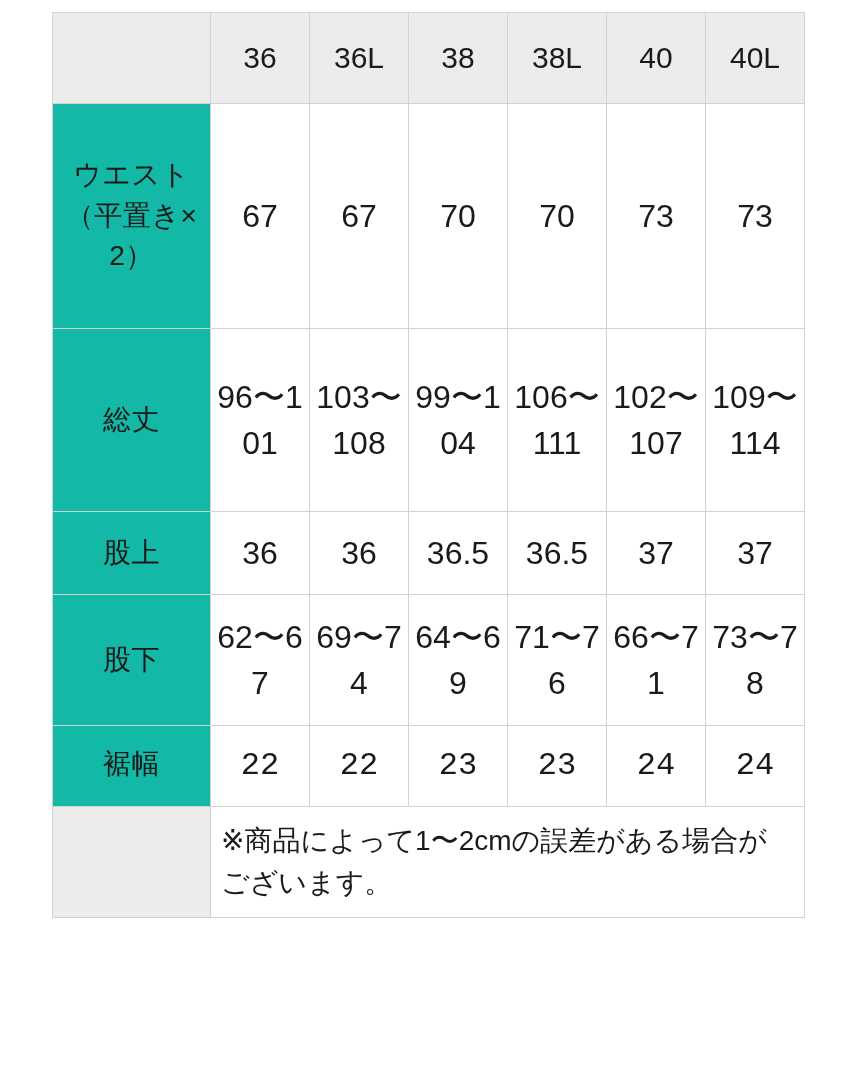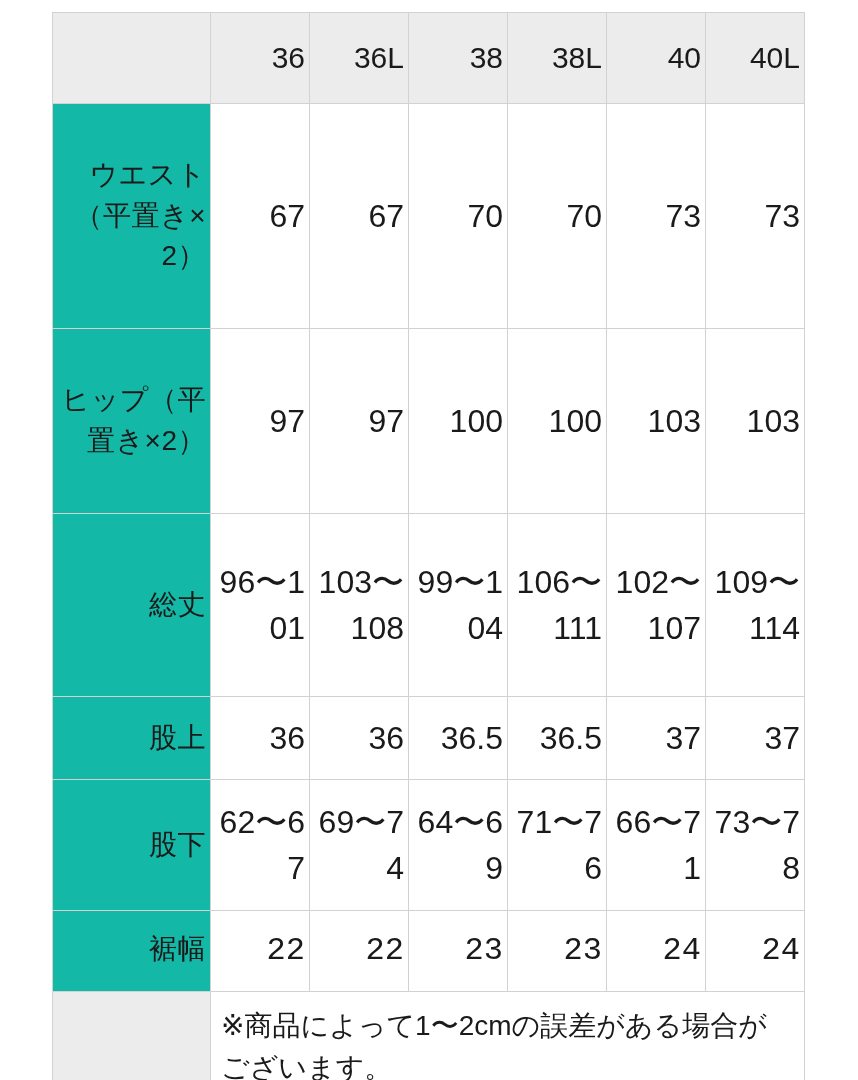--- a/index.html
+++ b/index.html
@@ -24,21 +24,21 @@
   }
   table.size-table {
     border-collapse: collapse;
     table-layout: fixed;
     width: 751px;
     border: 1px solid #d2d2d2;
   }
   table.size-table td,
   table.size-table th {
     border: 1px solid #d2d2d2;
-    text-align: right;
+    text-align: center;
     vertical-align: middle;
     font-weight: normal;
     font-size: 27px;
     line-height: 1.45;
     padding: 6px 4px;
     word-break: break-all;
     color: #1a1a1a;
   }
   table.size-table col.rowhead { width: 158px; }
   table.size-table col.datacol { width: 99px; }
@@ -106,29 +106,20 @@
     <tbody>
       <tr class="r-waist">
         <th class="rowlabel">ウエスト（平置き×2）</th>
         <td class="val">67</td>
         <td class="val">67</td>
         <td class="val">70</td>
         <td class="val">70</td>
         <td class="val">73</td>
         <td class="val">73</td>
       </tr>
-      <tr class="r-hip">
-        <th class="rowlabel">ヒップ（平置き×2）</th>
-        <td class="val">97</td>
-        <td class="val">97</td>
-        <td class="val">100</td>
-        <td class="val">100</td>
-        <td class="val">103</td>
-        <td class="val">103</td>
-      </tr>
       <tr class="r-length">
         <th class="rowlabel">総丈</th>
         <td class="val">96〜101</td>
         <td class="val">103〜108</td>
         <td class="val">99〜104</td>
         <td class="val">106〜111</td>
         <td class="val">102〜107</td>
         <td class="val">109〜114</td>
       </tr>
       <tr class="r-rise">

